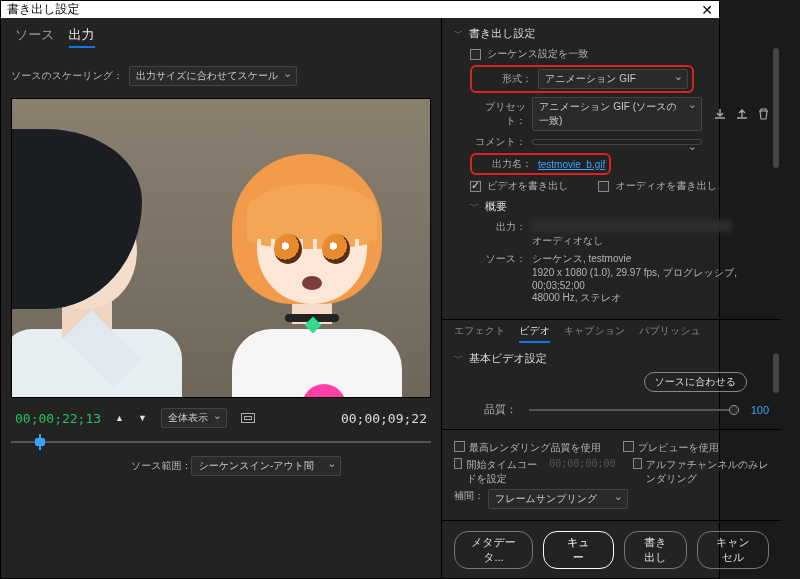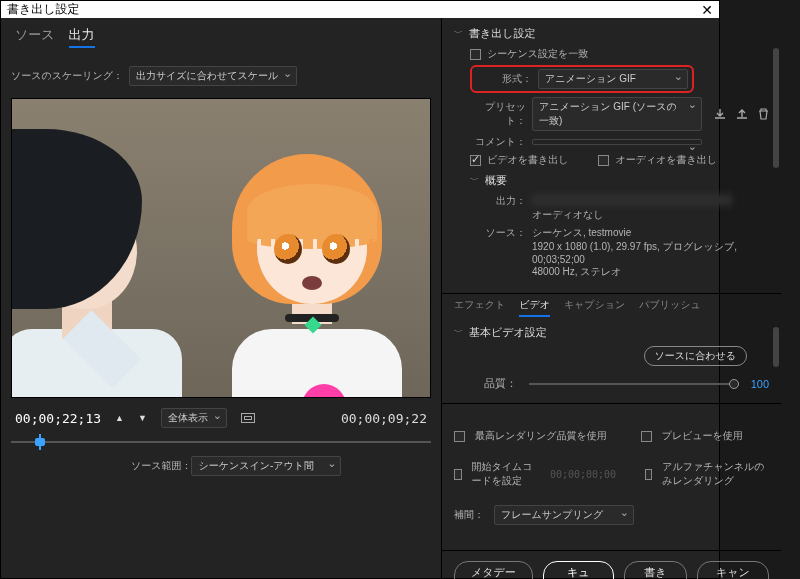--- a/index.html
+++ b/index.html
@@ -33,21 +33,21 @@
 .charB .eyeL { left: 62px; } .charB .eyeR { left: 110px; }
 .charB .mouth { position: absolute; top: 122px; left: 90px; width: 20px; height: 14px; background: #7a3c3c; border-radius: 50%; }
 .charB .neck { position: absolute; top: 145px; left: 80px; width: 40px; height: 25px; background: #f5dccb; }
 .charB .choker { position: absolute; top: 160px; left: 73px; width: 54px; height: 8px; background: #222; border-radius: 4px; }
 .charB .gem { position: absolute; top: 165px; left: 95px; width: 12px; height: 12px; background: #36d88e; transform: rotate(45deg); }
 .charB .shirt { position: absolute; top: 175px; left: 20px; width: 170px; height: 130px; background: #f5f5f5; border-radius: 40px 40px 0 0; }
 .charB .logo { position: absolute; top: 230px; left: 90px; width: 44px; height: 44px; background: #ff3ea8; border-radius: 50%; }
 .charB .logo::before, .charB .logo::after { content: "✕"; position: absolute; color: #a01060; font-size: 14px; top: 10px; }
 .charB .logo::before { left: 6px; } .charB .logo::after { left: 22px; }
 .timebar { margin-top: 10px; display: flex; align-items: center; gap: 14px; font-size: 11px; padding: 0 4px; }
-.timebar .tcblue { color: #ffffff; font-family: monospace; font-size: 13px; }
+.timebar .tcblue { color: #22c55e; font-family: monospace; font-size: 13px; }
 .timebar .tcwhite { color: #ddd; font-family: monospace; font-size: 13px; margin-left: auto; }
 .tri { font-size: 9px; color: #ddd; cursor: pointer; }
 .select-sm { min-width: 60px; }
 .fiticon { width: 14px; height: 10px; border: 1px solid #aaa; display: inline-block; position: relative; }
 .fiticon::after { content: ""; position: absolute; inset: 2px; border: 1px solid #aaa; }
 .slider-track { width: 420px; height: 16px; position: relative; margin-top: 6px; align-self: center; }
 .slider-track .line { position: absolute; top: 7px; left: 0; right: 0; height: 2px; background: #555; }
 .slider-track .handle { position: absolute; top: 0; left: 22px; width: 14px; height: 16px; }
 .slider-track .handle .stem { position: absolute; left: 6px; top: 0; width: 2px; height: 16px; background: #3aa3ff; }
 .slider-track .handle .head { position: absolute; left: 2px; top: 4px; width: 10px; height: 8px; background: #3aa3ff; border-radius: 2px; }
@@ -64,21 +64,21 @@
 .redbox { border: 2px solid #d22; border-radius: 6px; padding: 2px 4px; display: inline-flex; align-items: center; gap: 6px; }
 .link { color: #3aa3ff; text-decoration: underline; cursor: pointer; }
 .small-tabs { display: flex; gap: 14px; padding: 4px 12px 0 12px; font-size: 10px; border-top: 1px solid #000; margin-top: 4px;}
 .small-tab { color: #888; padding-bottom: 3px; cursor: pointer; }
 .small-tab.active { color: #e8e8e8; border-bottom: 2px solid #1473e6; }
 .btn-outline { border: 1px solid #888; border-radius: 12px; padding: 2px 10px; background: transparent; color: #ddd; font-size: 10px; cursor: pointer; }
 .quality-row { display: flex; align-items: center; gap: 12px; margin: 10px 0 6px 30px; }
 .quality-row .track { flex: 1; height: 2px; background: #555; position: relative; }
 .quality-row .knob { position: absolute; right: 0; top: -4px; width: 10px; height: 10px; border: 1px solid #999; border-radius: 50%; background: #2a2a2a; }
 .bottom-opts { border-top: 1px solid #000; padding: 8px 12px; }
-.bottom-opts .r { display: flex; align-items: center; gap: 10px; margin: 17px 0; font-size: 10px; }
+.bottom-opts .r { display: flex; align-items: flex-start; gap: 4px; margin: 3px 0; font-size: 10px; }
 .buttons { border-top: 1px solid #000; padding: 10px 12px; display: flex; justify-content: flex-end; gap: 10px; }
 .btn { border: 1px solid #777; border-radius: 14px; padding: 3px 14px; background: transparent; color: #ddd; font-size: 11px; cursor: pointer; }
 .btn.primary { border-color: #fff; color: #fff; padding: 3px 22px; }
 .scrollbar { position: absolute; right: 2px; top: 30px; width: 6px; height: 120px; background: #444; border-radius: 3px; }
 .right-scroll { position: relative; }
 .blur { filter: blur(3px); background: #2e2e2e; height: 12px; width: 200px; display: inline-block; }
 svg { display: block; }
 </style>
 </head>
 <body>
@@ -197,20 +197,26 @@
             </span>
           </div>
 
           <div class="row">
             <label>コメント：</label>
             <span class="select" style="min-width:170px;background:#222">
                 <span></span>
               </span>
           </div>
 
+          <div class="row">
+            <span class="redbox">
+              <label>出力名：</label>
+              <span class="link">testmovie_b.gif</span>
+            </span>
+          </div>
 
           <div class="row">
             <span class="cb checked"></span>
             <span>ビデオを書き出し</span>
             <span style="width:18px"></span>
             <span class="cb"></span>
             <span>オーディオを書き出し</span>
           </div>
 
           <div class="section-h" style="margin-left:16px;margin-top:6px">

